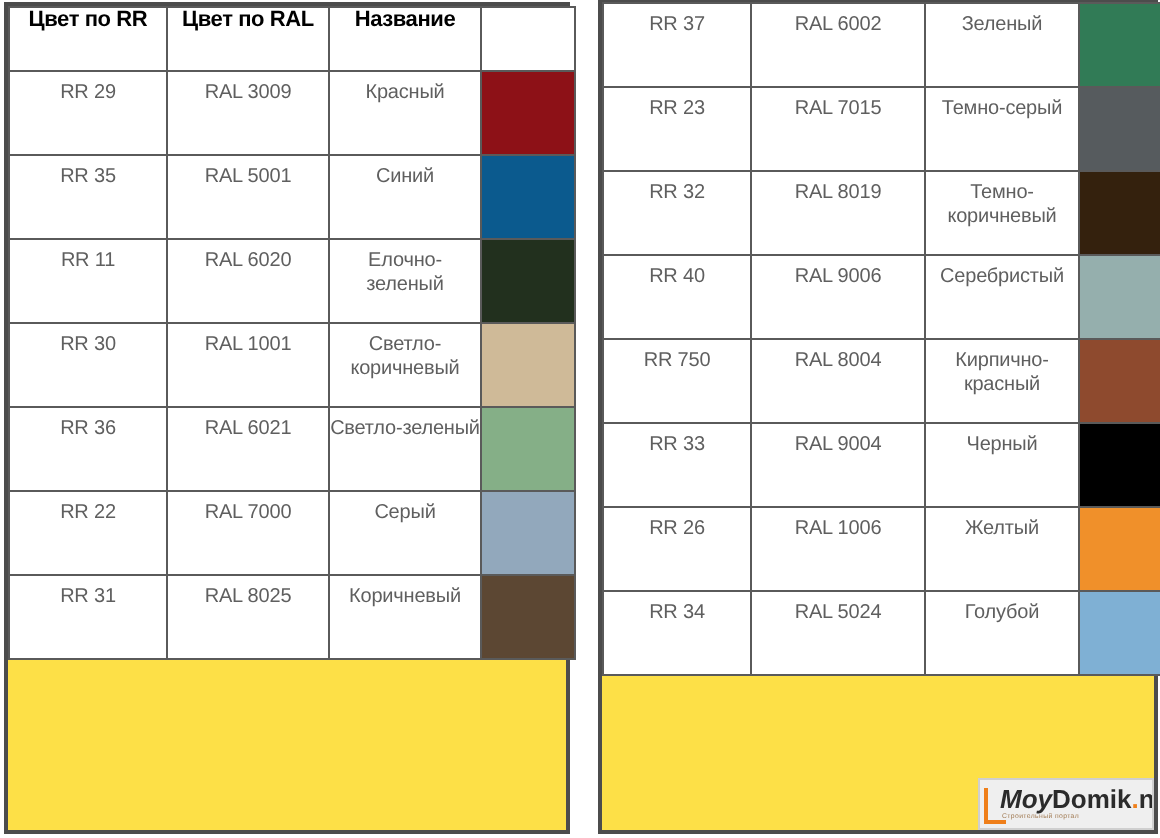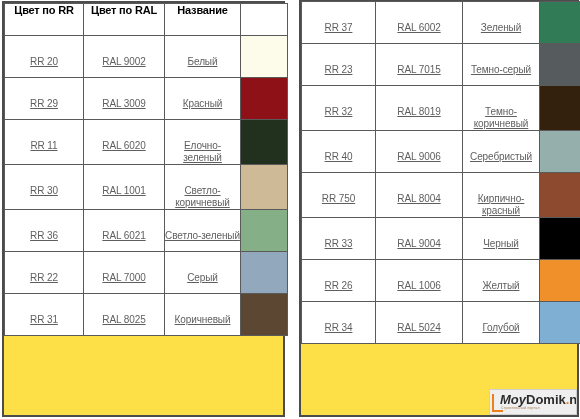--- a/index.html
+++ b/index.html
@@ -71,26 +71,25 @@
 
   .body-row td {
     height: 42px;
     box-sizing: border-box;
   }
   .cell-text {
     display: block;
     text-align: center;
     font-size: 10px;
     color: #5f5f5f;
-    padding-top: 20px;
+    padding-top: 5px;
     line-height: 12px;
     letter-spacing: -0.1px;
     white-space: normal;
     word-break: break-word;
-    text-decoration: underline;
   }
   td.swatch-cell {
     padding: 1px;
     background: #ffffff;
   }
   .swatch {
     display: block;
     width: 100%;
     height: 100%;
     min-height: 38px;
@@ -159,44 +158,44 @@
         <tr>
           <th class="hdr-cell">Цвет по RR</th>
           <th class="hdr-cell">Цвет по RAL</th>
           <th class="hdr-cell">Название</th>
           <th class="hdr-cell blank"></th>
         </tr>
       </thead>
       <tbody id="left-body">
           <tr class="body-row">
             <td>
-              <span class="cell-text">RR 20</span>
-            </td>
-            <td>
-              <span class="cell-text">RAL 9002</span>
-            </td>
-            <td>
-              <span class="cell-text">Белый</span>
-            </td>
-            <td class="swatch-cell">
-              <span class="swatch" style="background: rgb(253, 252, 235);"></span>
-            </td>
-          </tr>
-          <tr class="body-row">
-            <td>
               <span class="cell-text">RR 29</span>
             </td>
             <td>
               <span class="cell-text">RAL 3009</span>
             </td>
             <td>
               <span class="cell-text">Красный</span>
             </td>
             <td class="swatch-cell">
               <span class="swatch" style="background: rgb(141, 17, 23);"></span>
+            </td>
+          </tr>
+          <tr class="body-row">
+            <td>
+              <span class="cell-text">RR 35</span>
+            </td>
+            <td>
+              <span class="cell-text">RAL 5001</span>
+            </td>
+            <td>
+              <span class="cell-text">Синий</span>
+            </td>
+            <td class="swatch-cell">
+              <span class="swatch" style="background: rgb(11, 90, 142);"></span>
             </td>
           </tr>
           <tr class="body-row">
             <td>
               <span class="cell-text">RR 11</span>
             </td>
             <td>
               <span class="cell-text">RAL 6020</span>
             </td>
             <td>

